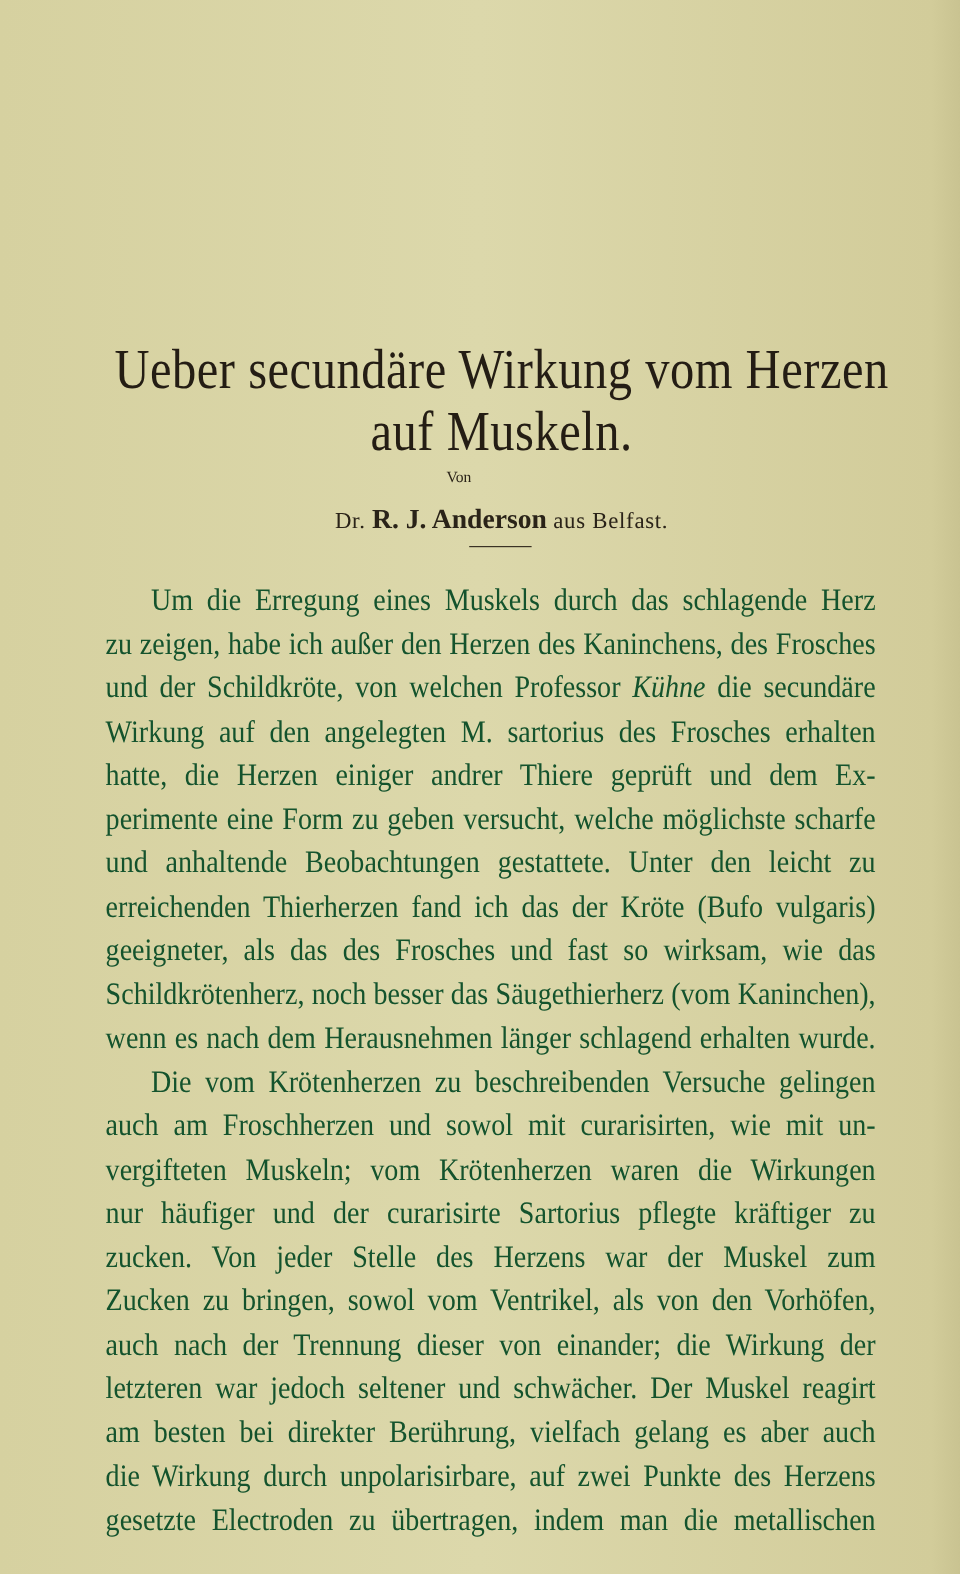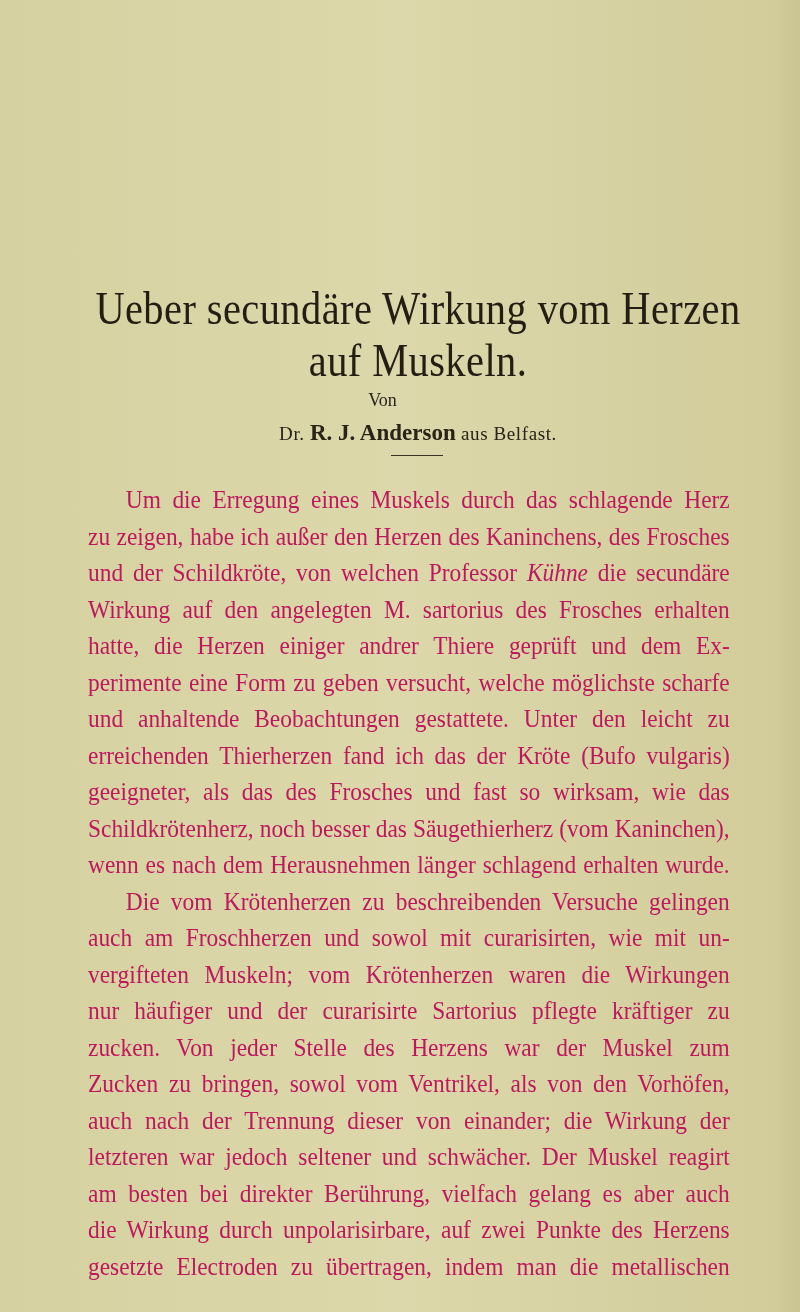--- a/index.html
+++ b/index.html
@@ -38,21 +38,21 @@
     }
     .title.l1 { top: 282px; }
     .title.l2 { top: 334px; }
     .von {
       position: absolute;
       top: 390px;
       left: 0;
       width: 729px;
       text-align: center;
       font-family: "Liberation Serif", serif;
-      font-size: 18px;
+      font-size: 13px;
       color: #2a2318;
     }
     .author-line {
       position: absolute;
       top: 420px;
       left: 0;
       width: 800px;
       text-align: center;
       font-family: "Liberation Serif", serif;
       font-size: 19px;
@@ -73,21 +73,21 @@
       background: #3a3224;
     }
     .body-text {
       position: absolute;
       left: 70px;
       top: 482px;
       width: 642px;
       font-family: "Liberation Serif", serif;
       font-size: 26px;
       line-height: 36.5px;
-      color: #be185d;
+      color: #14532d;
     }
     .line {
       display: block;
       white-space: nowrap;
       text-align: justify;
       text-align-last: justify;
       height: 36.5px;
       transform: scaleX(0.9);
       transform-origin: left;
       width: 713px;

